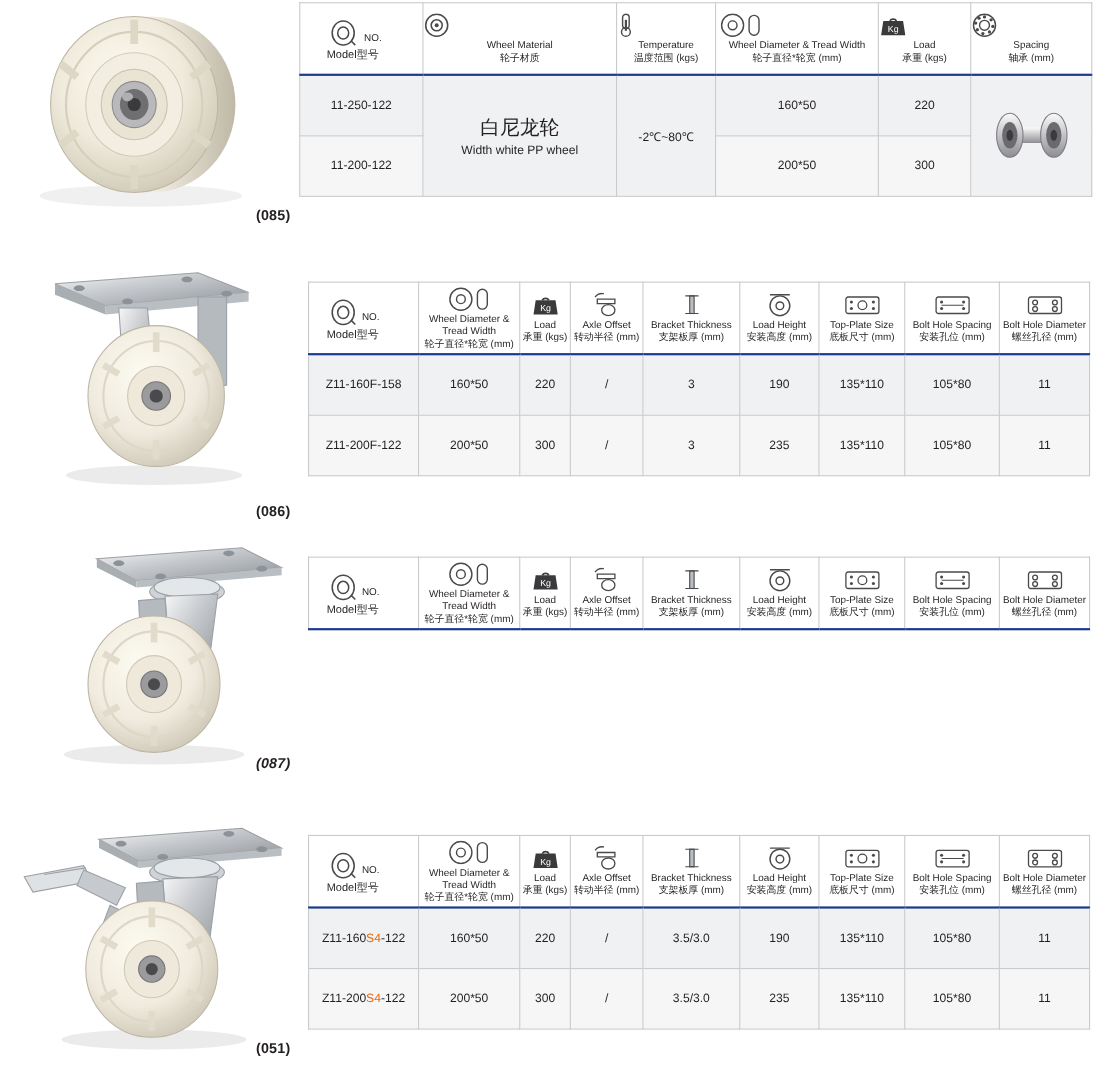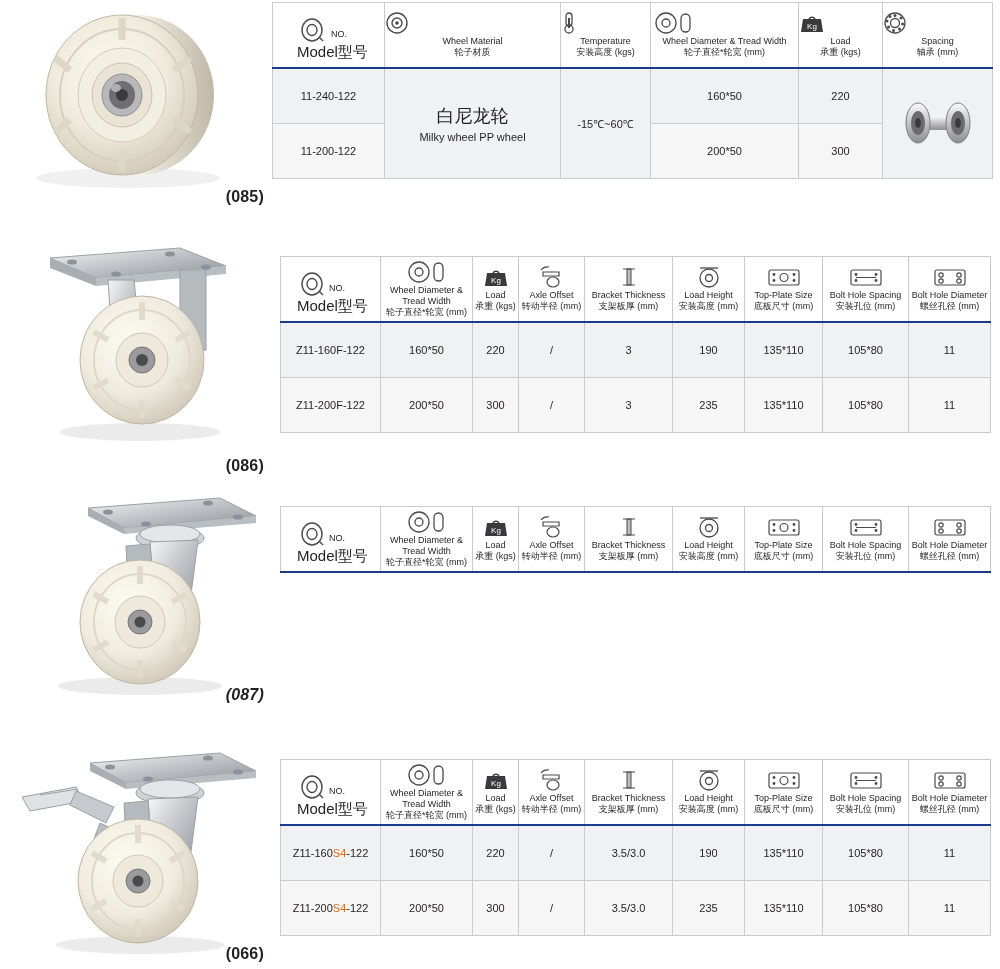--- a/index.html
+++ b/index.html
@@ -13,21 +13,21 @@
   .page { position: relative; width: 1000px; height: 969px; overflow: hidden; }
 
   .block { position: absolute; left: 0; width: 1000px; }
 
   
   .prod-col {
     position: absolute; left: 0; top: 0; width: 272px; height: 100%;
   }
   .prod-code {
     position: absolute; right: 8px; bottom: 2px;
-    font-size: 16px; font-weight: bold; color: #231f20;
+    font-size: 13px; font-weight: bold; color: #231f20;
     letter-spacing: .2px;
   }
 
   
   table.spec {
     position: absolute;
     border-collapse: collapse;
     table-layout: fixed;
     font-size: 9px;
     color: #231f20;
@@ -51,21 +51,21 @@
   }
   table.spec tbody tr:nth-child(2) td { background: #f6f6f7; }
 
   .hd-ico { display:block; margin: 0 auto 2px auto; height: 22px; text-align: right; }
   .hd-l1 { display:block; line-height: 11px; }
   .hd-l2 { display:block; line-height: 11px; }
 
   .model-cell { position: relative; height: 64px; }
   .model-ico { position:absolute; left: 26px; top: 14px; }
   .model-no { position:absolute; left: 58px; top: 26px; font-size: 9px; }
-  .model-cn { position:absolute; left: 24px; top: 40px; font-size: 15px; }
+  .model-cn { position:absolute; left: 24px; top: 40px; font-size: 10px; }
 
   .hl { color: #e8680f; }
 
   
   .merge { background: #f0f1f2 !important; }
 
   
   .bearing-cell { background: #f0f1f2 !important; }
 
   
@@ -154,21 +154,21 @@
         </th>
         <th>
           <span class="hd-ico">
             <svg width="16" height="22" viewBox="0 0 16 22">
                   <rect x="5" y="1" width="6" height="13" rx="3" fill="none" stroke="#4a4a4a" stroke-width="1.3"></rect>
                   <circle cx="8" cy="17" r="4" fill="none" stroke="#4a4a4a" stroke-width="1.3"></circle>
                   <rect x="7" y="6" width="2" height="10" fill="#4a4a4a"></rect>
                 </svg>
           </span>
           <span class="hd-l1">Temperature</span>
-          <span class="hd-l2">安装高度 (kgs)</span>
+          <span class="hd-l2">温度范围 (kgs)</span>
         </th>
         <th>
           <span class="hd-ico">
             <svg width="46" height="22" viewBox="0 0 46 22">
                   <ellipse cx="15" cy="11" rx="10" ry="10" fill="none" stroke="#4a4a4a" stroke-width="1.3"></ellipse>
                   <ellipse cx="15" cy="11" rx="4" ry="4" fill="none" stroke="#4a4a4a" stroke-width="1.3"></ellipse>
                   <rect x="30" y="2" width="9" height="18" rx="4.5" fill="none" stroke="#4a4a4a" stroke-width="1.3"></rect>
                 </svg>
           </span>
           <span class="hd-l1">Wheel Diameter &amp; Tread Width</span>
@@ -202,26 +202,26 @@
                   </g>
                 </svg>
           </span>
           <span class="hd-l1">Spacing</span>
           <span class="hd-l2">轴承 (mm)</span>
         </th>
       </tr>
     </thead>
     <tbody>
       <tr>
-        <td>11-240-122</td>
+        <td>11-250-122</td>
         <td rowspan="2" class="merge">
           <div style="font-size:18px;">白尼龙轮</div>
-          <div style="font-size:11px;margin-top:3px;">Milky wheel PP wheel</div>
+          <div style="font-size:11px;margin-top:3px;">Width white PP wheel</div>
         </td>
-        <td rowspan="2" class="merge">-15℃~60℃</td>
+        <td rowspan="2" class="merge">-2℃~80℃</td>
         <td>160*50</td>
         <td>220</td>
         <td rowspan="2" class="bearing-cell">
           <svg width="92" height="62" viewBox="0 0 92 62" style="margin:0 auto;">
             <defs>
               <linearGradient id="bg1" x1="0" y1="0" x2="0" y2="1">
                 <stop offset="0%" stop-color="#fafafa"></stop>
                     <stop offset="45%" stop-color="#c9c9cc"></stop>
                     <stop offset="100%" stop-color="#8e8e92"></stop>
               </linearGradient>
@@ -417,21 +417,21 @@
                   </g>
                 </svg>
           </span>
           <span class="hd-l1">Bolt Hole Diameter</span>
           <span class="hd-l2">螺丝孔径 (mm)</span>
         </th>
       </tr>
     </thead>
     <tbody>
       <tr>
-        <td>Z11-160F-122</td>
+        <td>Z11-160F-158</td>
         <td>160*50</td>
         <td>220</td>
         <td>/</td>
         <td>3</td>
         <td>190</td>
         <td>135*110</td>
         <td>105*80</td>
         <td>11</td>
       </tr>
       <tr>
@@ -680,21 +680,21 @@
             <path d="M118 174 L118 192"></path>
         <path d="M86 116 L72 108"></path>
             <path d="M150 116 L164 108"></path>
         <path d="M86 156 L72 164"></path>
             <path d="M150 156 L164 164"></path>
       </g>
       <ellipse cx="118" cy="136" rx="25" ry="26" fill="#eee9da" stroke="#cfc8b6"></ellipse>
       <ellipse cx="118" cy="136" rx="12" ry="12" fill="#9b9b9e" stroke="#76767a"></ellipse>
       <ellipse cx="118" cy="136" rx="5.5" ry="5.5" fill="#4a4a4c"></ellipse>
     </svg>
-    <div class="prod-code" style="top:200px;right:8px;bottom:auto;">(066)</div>
+    <div class="prod-code" style="top:200px;right:8px;bottom:auto;">(051)</div>
   </div>
 
   <table class="spec" style="left:280px;top:14px;width:710px;">
     <colgroup>
       <col style="width:100px">
           <col style="width:92px">
           <col style="width:46px">
           <col style="width:66px">
       <col style="width:88px">
           <col style="width:72px">

